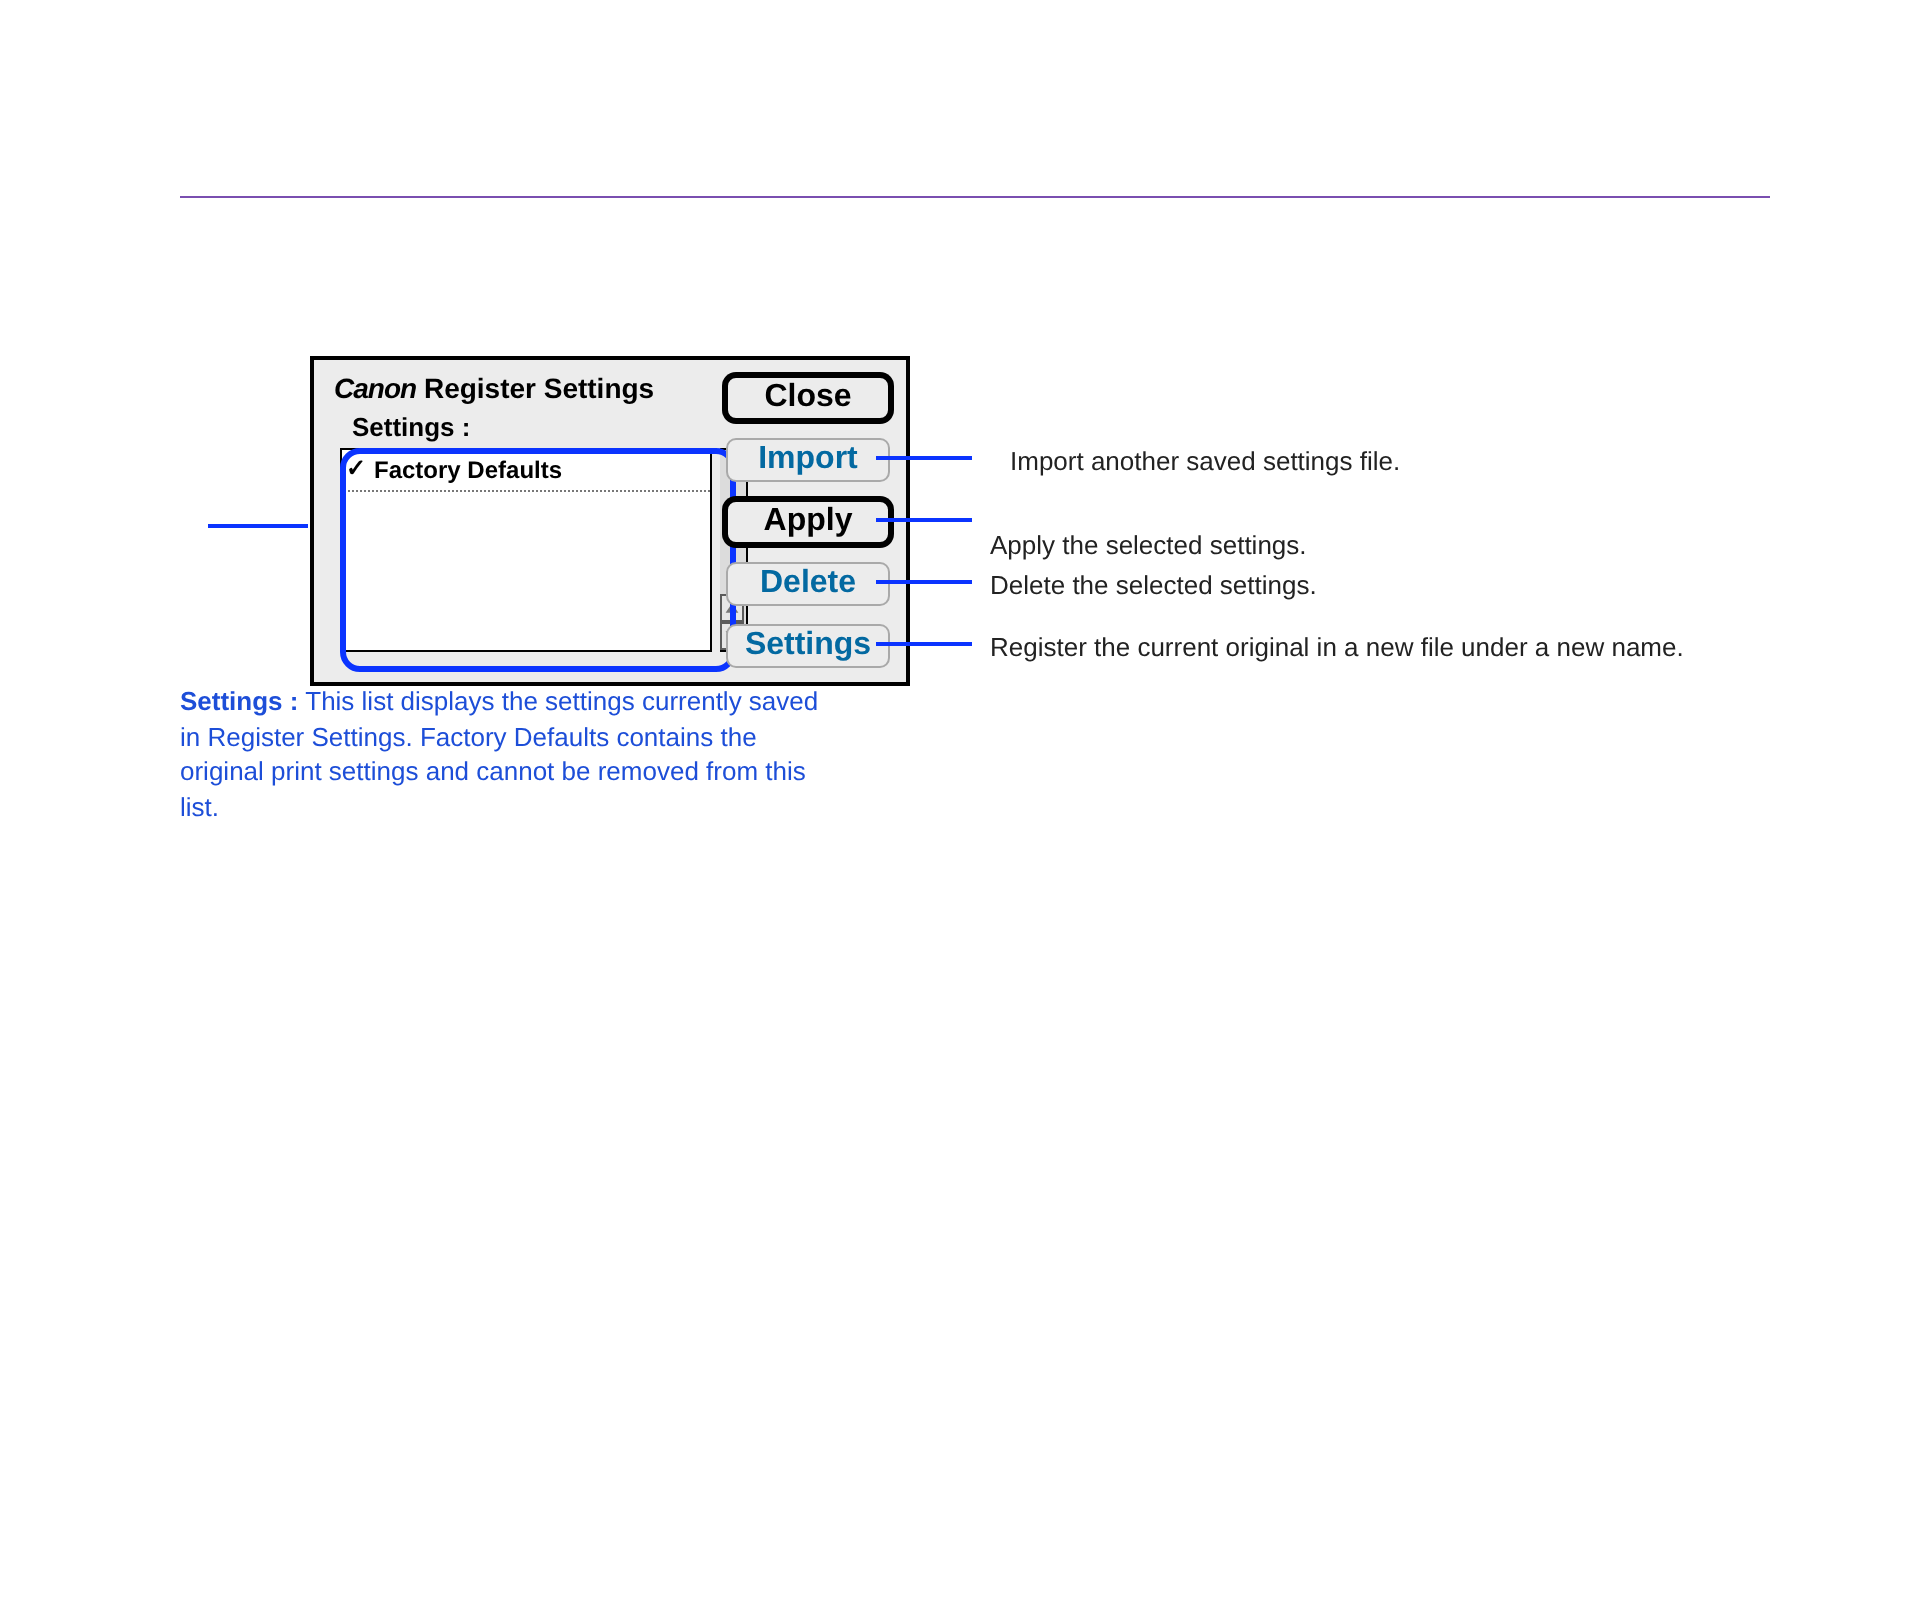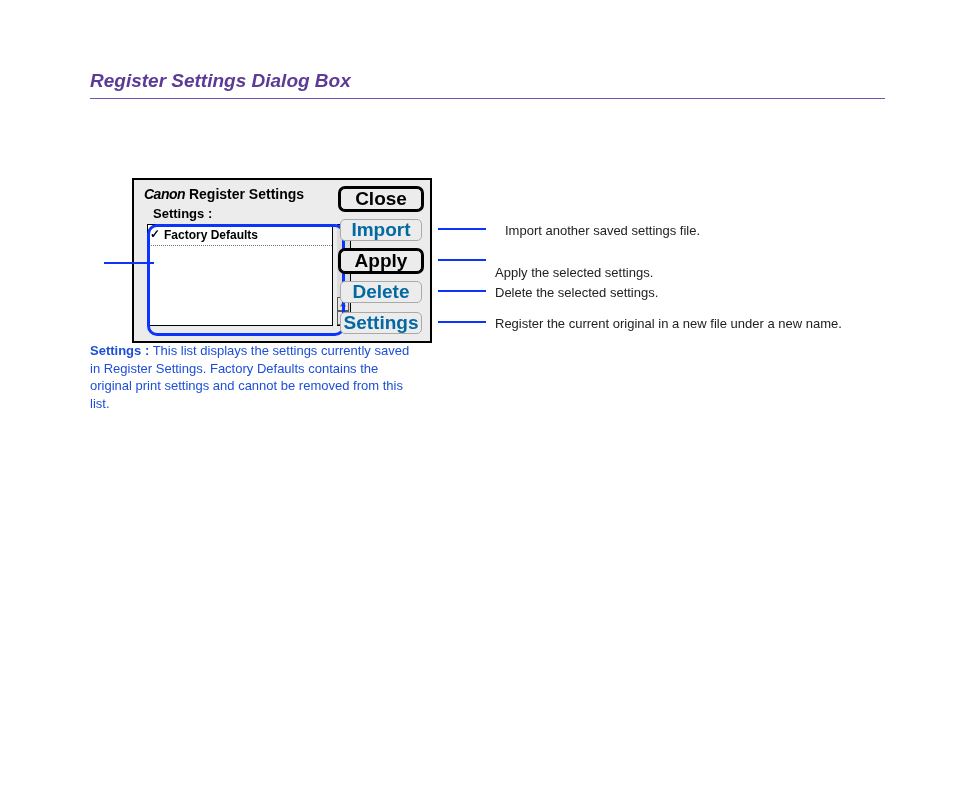--- a/index.html
+++ b/index.html
@@ -42,21 +42,21 @@
     top: 118px;
     right: 70px;
     font-size: 14px;
     line-height: 1.45;
     color: #222;
   }
 
   
   .dialog-wrap {
     position: absolute;
-    left: 132px;
+    left: 155px;
     top: 178px;
     width: 276px;
     height: 170px;
   }
   .dialog {
     position: relative;
     width: 300px;
     height: 165px;
     background: #ececec;
     border: 2px solid #000;
@@ -160,21 +160,21 @@
     position: absolute;
     right: 8px;
     top: 8px;
     width: 82px;
   }
   .btn {
     display: block;
     width: 82px;
     height: 22px;
     margin-bottom: 9px;
-    font-size: 19px;
+    font-size: 16px;
     font-weight: 700;
     color: #000;
     background: #ececec;
     border: 1px solid #5b5b5b;
     border-radius: 5px;
     box-sizing: border-box;
     text-align: center;
     line-height: 20px;
     cursor: pointer;
   }
@@ -218,21 +218,20 @@
     font-size: 13px;
     line-height: 1.35;
     color: #1d4ed8;
   }
   .settings-callout strong { font-weight: 700; }
 </style>
 </head>
 <body>
 <div class="page">
 
-  <div class="section-heading">Register Settings Dialog Box</div>
   <div class="section-rule"></div>
 
   <div class="dialog-wrap">
     <div class="dialog">
 
       <div class="dialog-title">
         <span class="brand">Canon</span>
         <span>Register Settings</span>
       </div>
 

